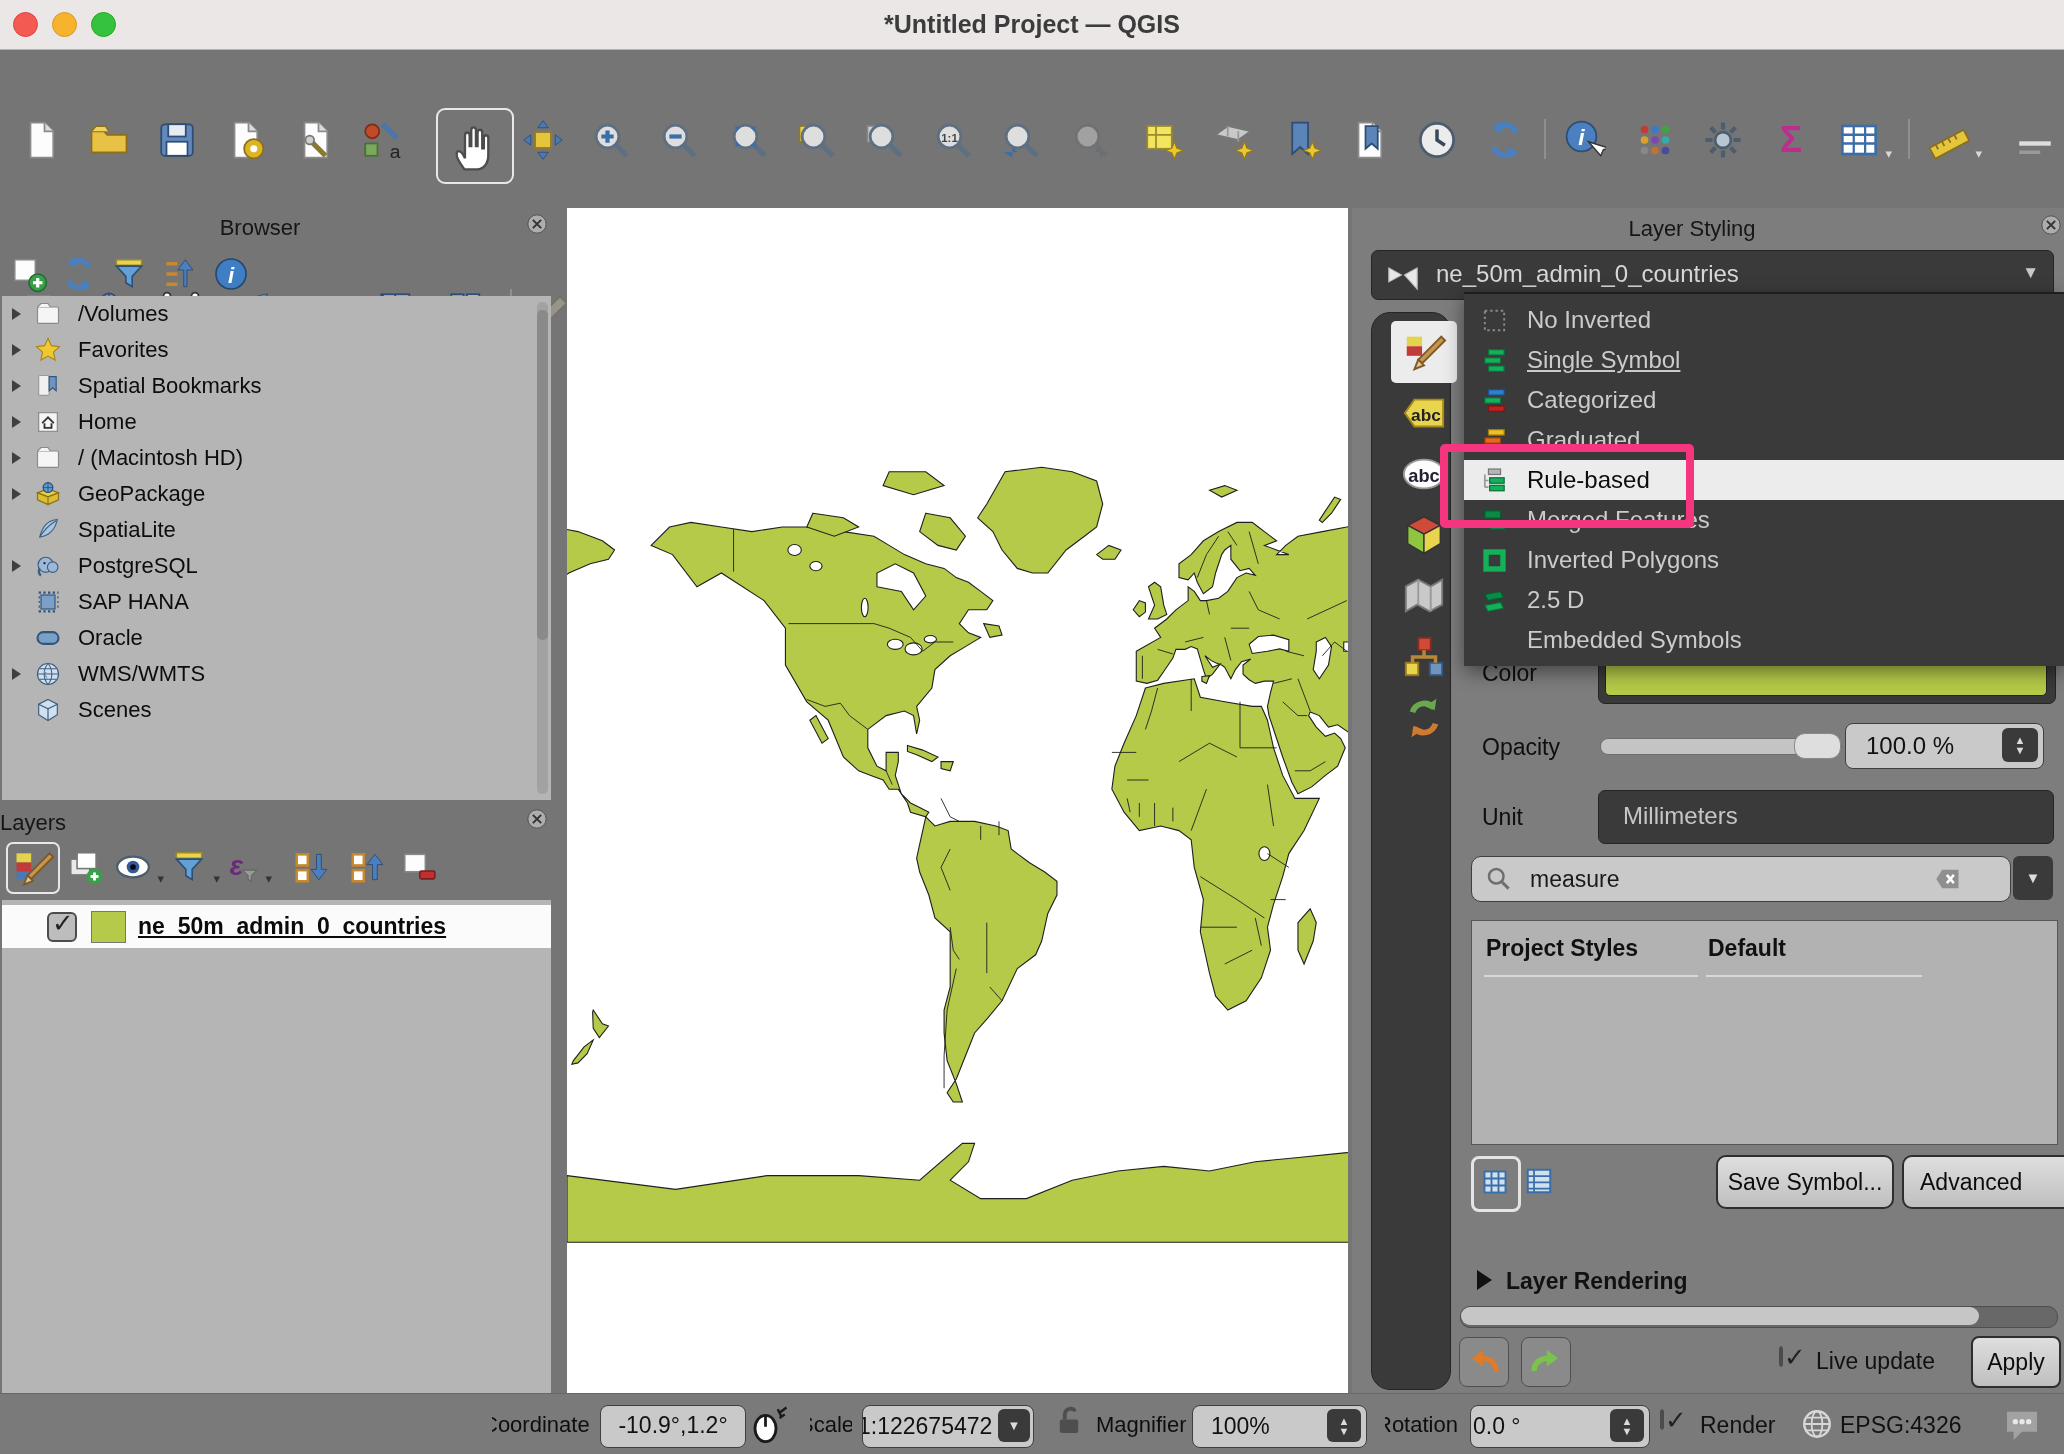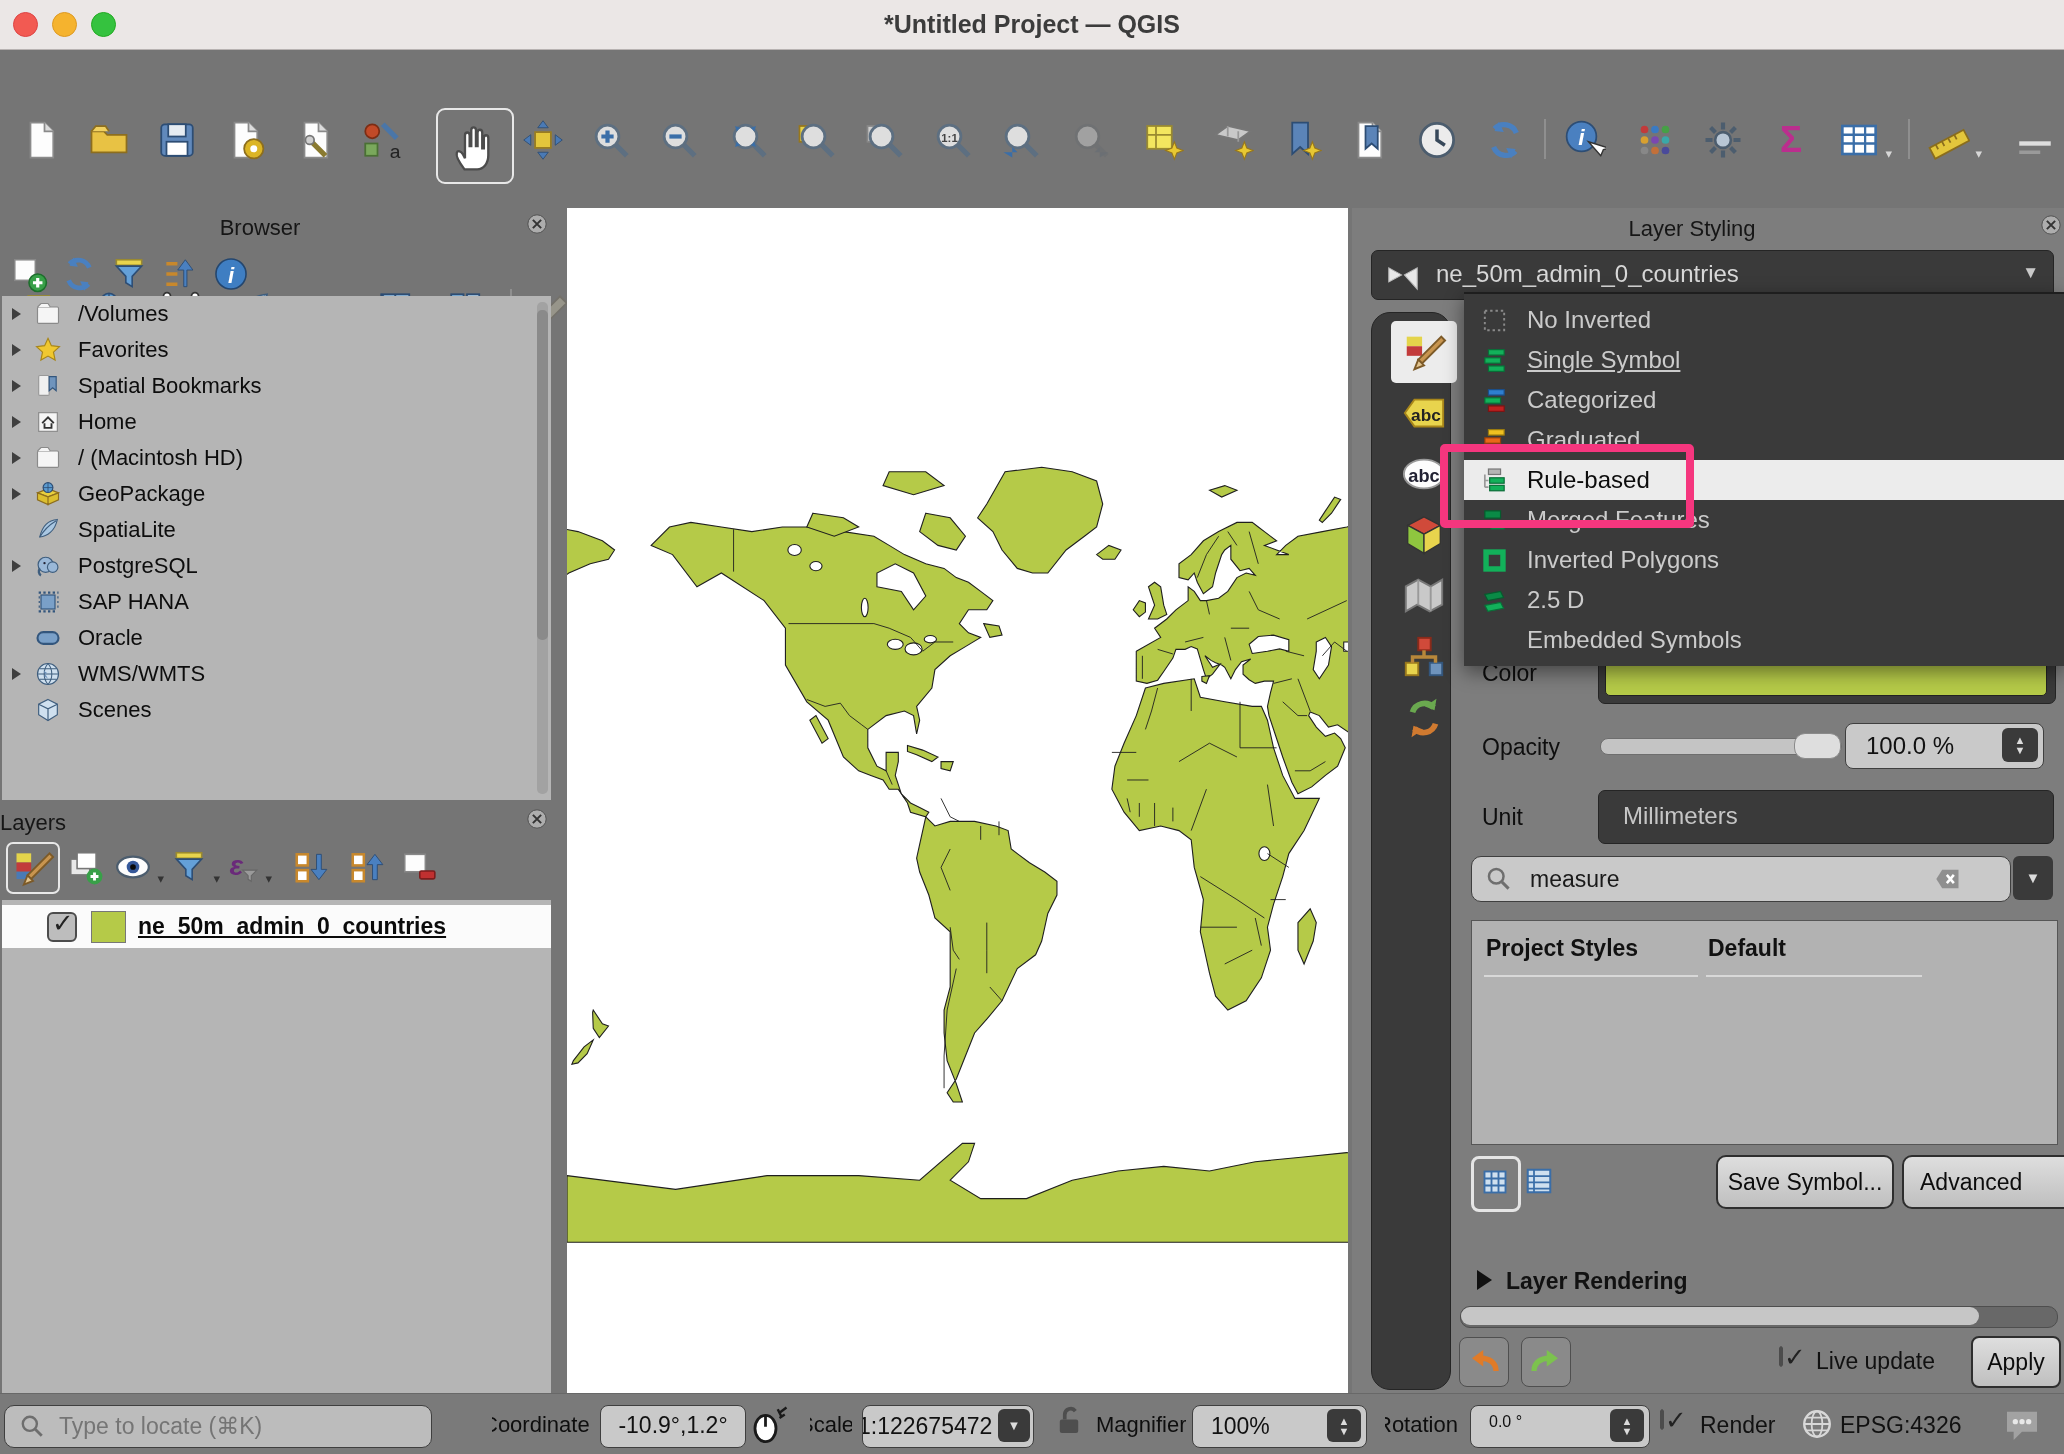--- a/index.html
+++ b/index.html
@@ -1069,29 +1069,20 @@
             <svg viewBox="0 0 24 24"></svg>
           </span>
           <span class="ml">Embedded Symbols</span>
         </div>
       </div>
     
     <div class="abs" id="pinkbox" style="left:88px;top:236px;width:238px;height:68px;border:8px solid #f5367e;border-radius:5px;z-index:40"></div>
   </div>
 
   <div id="statusbar">
-    <div class="abs lite" style="left:4px;top:11px;width:426px;height:41px;border-radius:10px;background:#bcbcbc">
-      <span class="abs" style="left:14px;top:7px;width:26px;height:26px">
-          <svg viewBox="0 0 24 24">
-            <circle cx="10" cy="10" r="6.5" fill="none" stroke="#6e6e6e" stroke-width="2.2"></circle>
-            <path d="M15 15l6 6" stroke="#6e6e6e" stroke-width="2.6"></path>
-          </svg>
-        </span>
-      <input style="position: absolute; left: 52px; top: 4px; width: 360px; height: 30px; border: 0px; background: transparent; font-size: 23px; color: rgb(95, 95, 95);" placeholder="Type to locate (⌘K)">
-    </div>
     <div class="cliplab" style="left:492px;top:18px;width:97px"><span style="margin-left:-10px">Coordinate</span></div>
     <div class="abs lite" style="left:600px;top:11px;width:144px;height:41px;text-align:center">
       <span style="font-size:23px;line-height:39px">-10.9°,1.2°</span>
     </div>
     <span class="abs" style="left:748px;top:10px;width:42px;height:42px">
         <svg viewBox="0 0 24 24">
           <ellipse cx="10" cy="14" rx="6" ry="7.5" fill="#fff" stroke="#1a1a1a" stroke-width="1.6"></ellipse>
           <path d="M10 6.5V13" stroke="#1a1a1a" stroke-width="1.6"></path>
           <path d="M17 3l2 4M21 6l-3 2M22 2l-4 3" stroke="#1a1a1a" stroke-width="1.4"></path>
         </svg>
@@ -1110,21 +1101,21 @@
     <div class="cliplab" style="left:1096px;top:18px;width:90px"><span>Magnifier</span></div>
     <div class="abs lite" style="left:1192px;top:11px;width:173px;height:41px">
       <span class="abs" style="left:18px;top:7px;font-size:23px">100%</span>
       <span class="stepper" style="right:5px;top:3px;width:34px;height:33px">
           <span>▲</span>
           <span>▼</span>
         </span>
     </div>
     <div class="cliplab" style="left:1385px;top:18px;width:73px"><span style="margin-left:-9px">Rotation</span></div>
     <div class="abs lite" style="left:1470px;top:11px;width:178px;height:41px">
-      <span class="abs" style="left:18px;top:7px;font-size:16px">0.0 °</span>
+      <span class="abs" style="left:2px;top:7px;font-size:23px">0.0 °</span>
       <span class="stepper" style="right:5px;top:3px;width:34px;height:33px">
           <span>▲</span>
           <span>▼</span>
         </span>
     </div>
     <span class="cb abs" style="left:1660px;top:17px"><i>✓</i></span>
     <span class="abs" style="left:1700px;top:18px;font-size:23px">Render</span>
     <span class="abs" style="left:1799px;top:12px;width:36px;height:36px">
         <svg viewBox="0 0 24 24">
           <circle cx="12" cy="12" r="8.5" fill="none" stroke="#d8d8d8" stroke-width="1.6"></circle>

